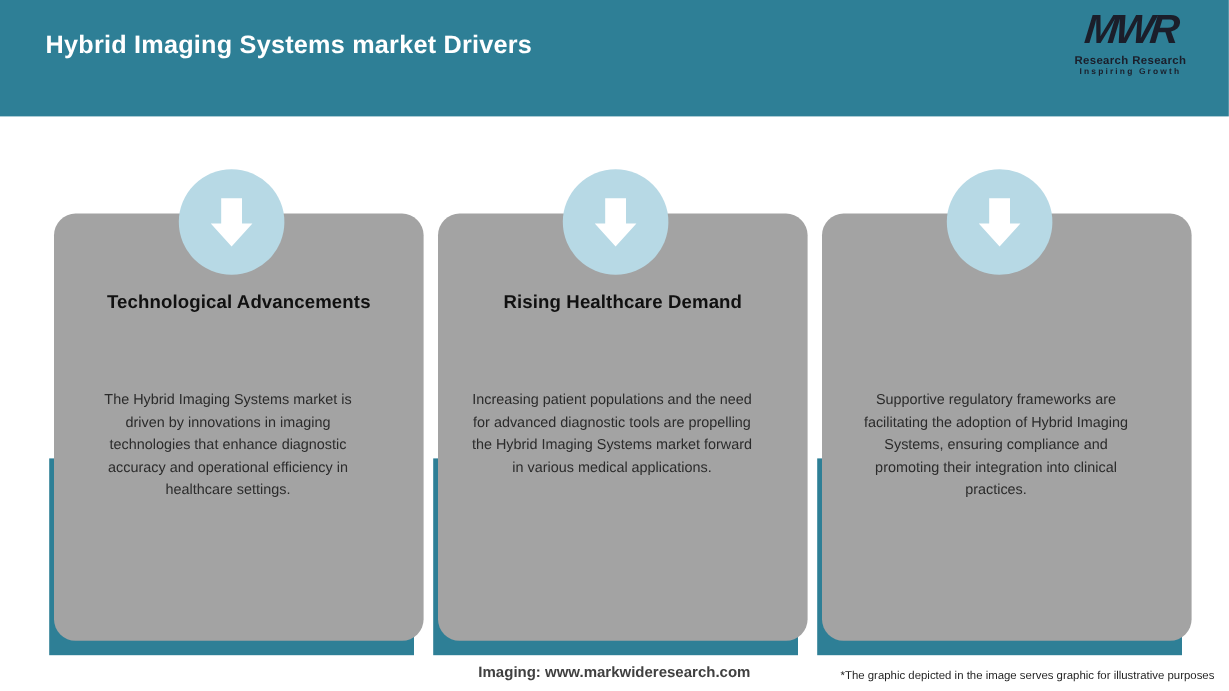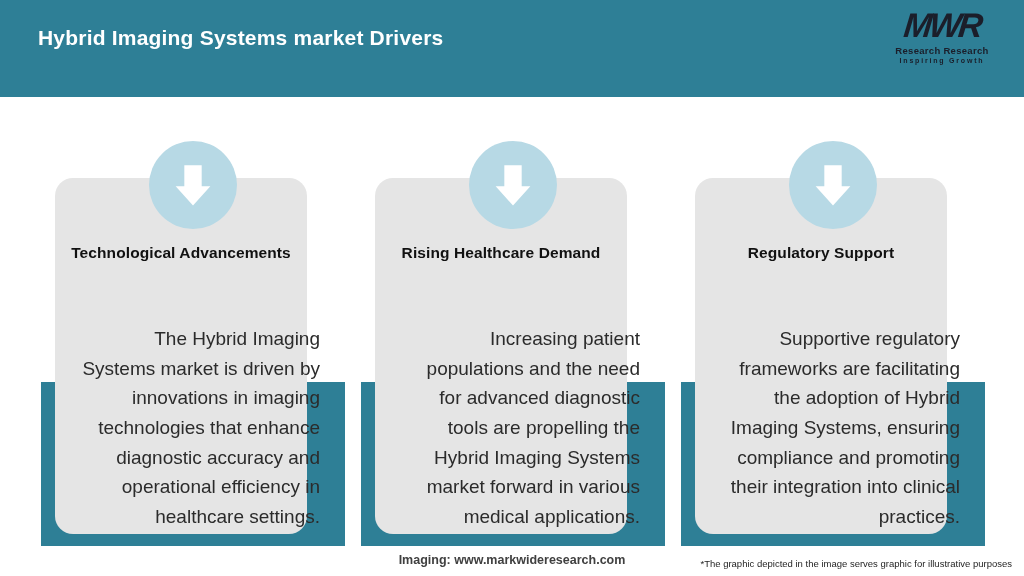--- a/index.html
+++ b/index.html
@@ -36,38 +36,38 @@
   .card-group { position: absolute; top: 0; width: 304px; height: 576px; }
   .card-group.g0 { left: 41px; }
   .card-group.g1 { left: 361px; text-decoration: underline; }
   .card-group.g2 { left: 681px; }
 
   .teal-frame {
     position: absolute; left: 0; top: 382px; width: 304px; height: 164px;
     background: #2e7f96; z-index: 1;
   }
   .card {
-    position: absolute; left: 14px; top: 178px; width: 252px; height: 356px;
-    background: #e5e5e5; border-radius: 18px; z-index: 2;
+    position: absolute; left: 4px; top: 178px; width: 308px; height: 356px;
+    background: #a3a3a3; border-radius: 18px; z-index: 2;
   }
   .arrow-circle {
     position: absolute; left: 108px; top: 141px; width: 88px; height: 88px;
     border-radius: 50%; background: #b7d9e5; z-index: 3;
     display: flex; align-items: center; justify-content: center;
   }
   .arrow-circle svg { width: 62px; height: 62px; display: block; }
 
   .card-title {
     position: absolute; left: 0; top: 66px; width: 100%;
     text-align: center; font-size: 15.5px; font-weight: bold; color: #111111;
     letter-spacing: 0.1px;
   }
   .card-body {
     position: absolute; left: 25px; top: 146px; width: 240px;
-    font-size: 19px; line-height: 1.56; color: #2b2b2b; text-align: right;
+    font-size: 12px; line-height: 1.56; color: #2b2b2b; text-align: center;
   }
 
   
   .footer-source {
     position: absolute; left: 0; top: 553px; width: 1024px;
     text-align: center; font-size: 12.5px; font-weight: bold; color: #404040;
   }
   .footer-disclaimer {
     position: absolute; right: 12px; top: 558px;
     font-size: 9.5px; color: #1f1f1f;
@@ -109,21 +109,20 @@
     <div class="arrow-circle">
       <svg viewBox="0 0 100 100" aria-hidden="true">
         <polygon points="36,18 64,18 64,52 78,52 50,83 22,52 36,52" fill="#ffffff"></polygon>
       </svg>
     </div>
   </div>
 
   <div class="card-group g2">
     <div class="teal-frame"></div>
     <div class="card">
-      <div class="card-title">Regulatory Support</div>
       <div class="card-body">Supportive regulatory frameworks are facilitating the adoption of Hybrid Imaging Systems, ensuring compliance and promoting their integration into clinical practices.</div>
     </div>
     <div class="arrow-circle">
       <svg viewBox="0 0 100 100" aria-hidden="true">
         <polygon points="36,18 64,18 64,52 78,52 50,83 22,52 36,52" fill="#ffffff"></polygon>
       </svg>
     </div>
   </div>
 
   <div class="footer-source">Imaging: www.markwideresearch.com</div>

